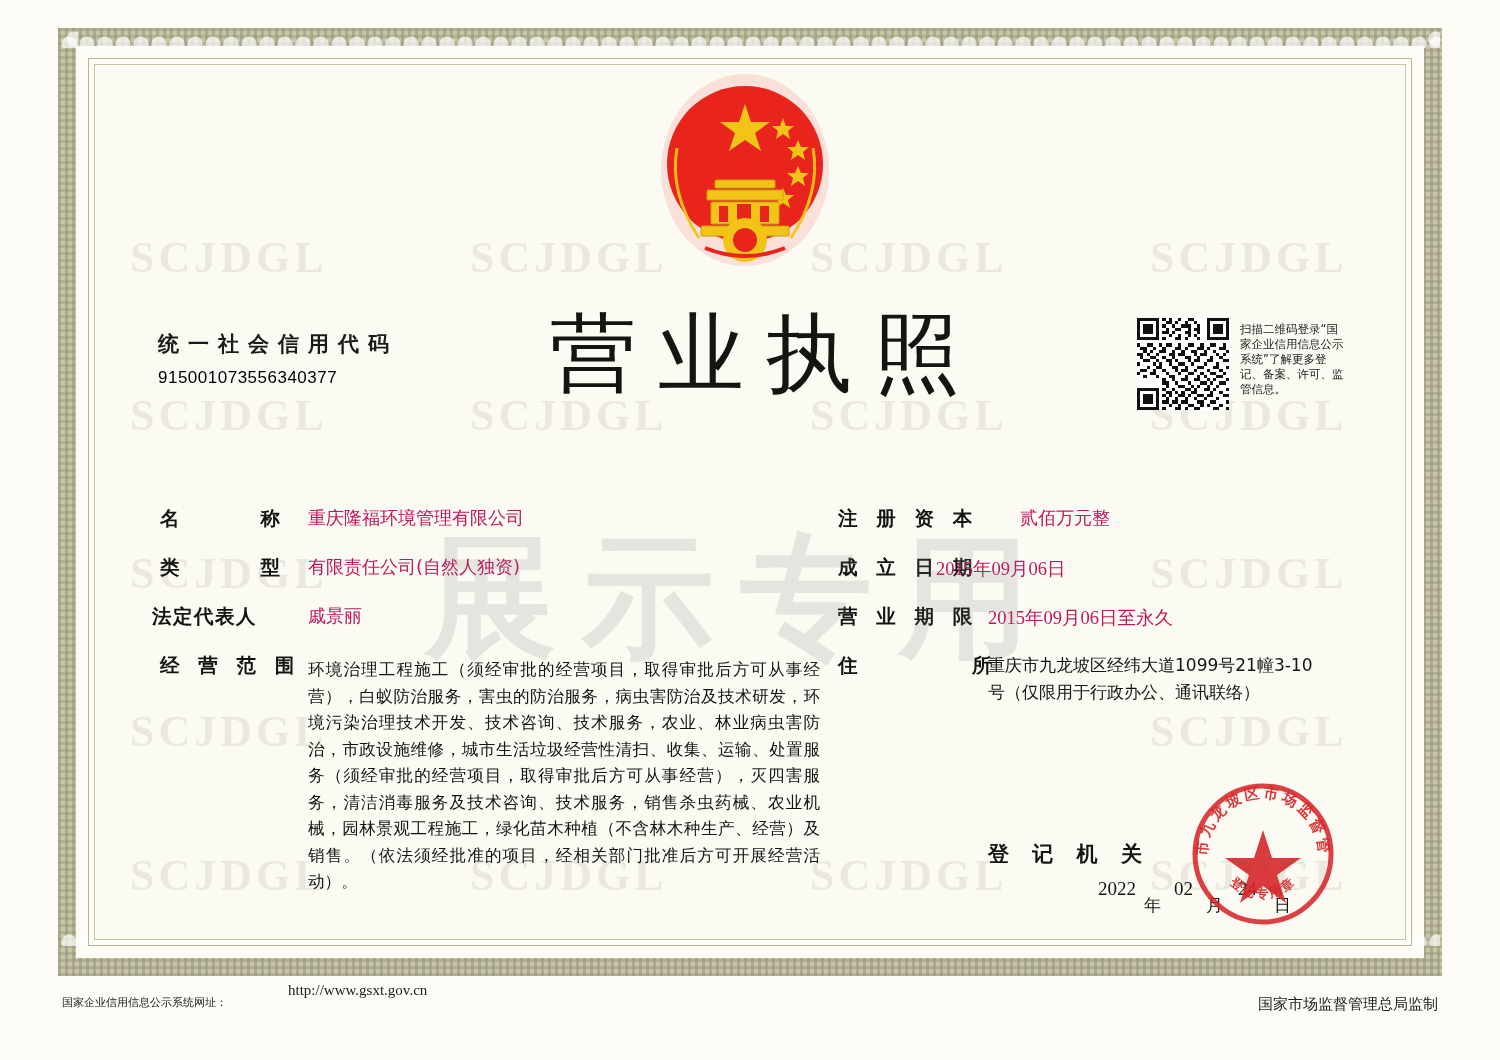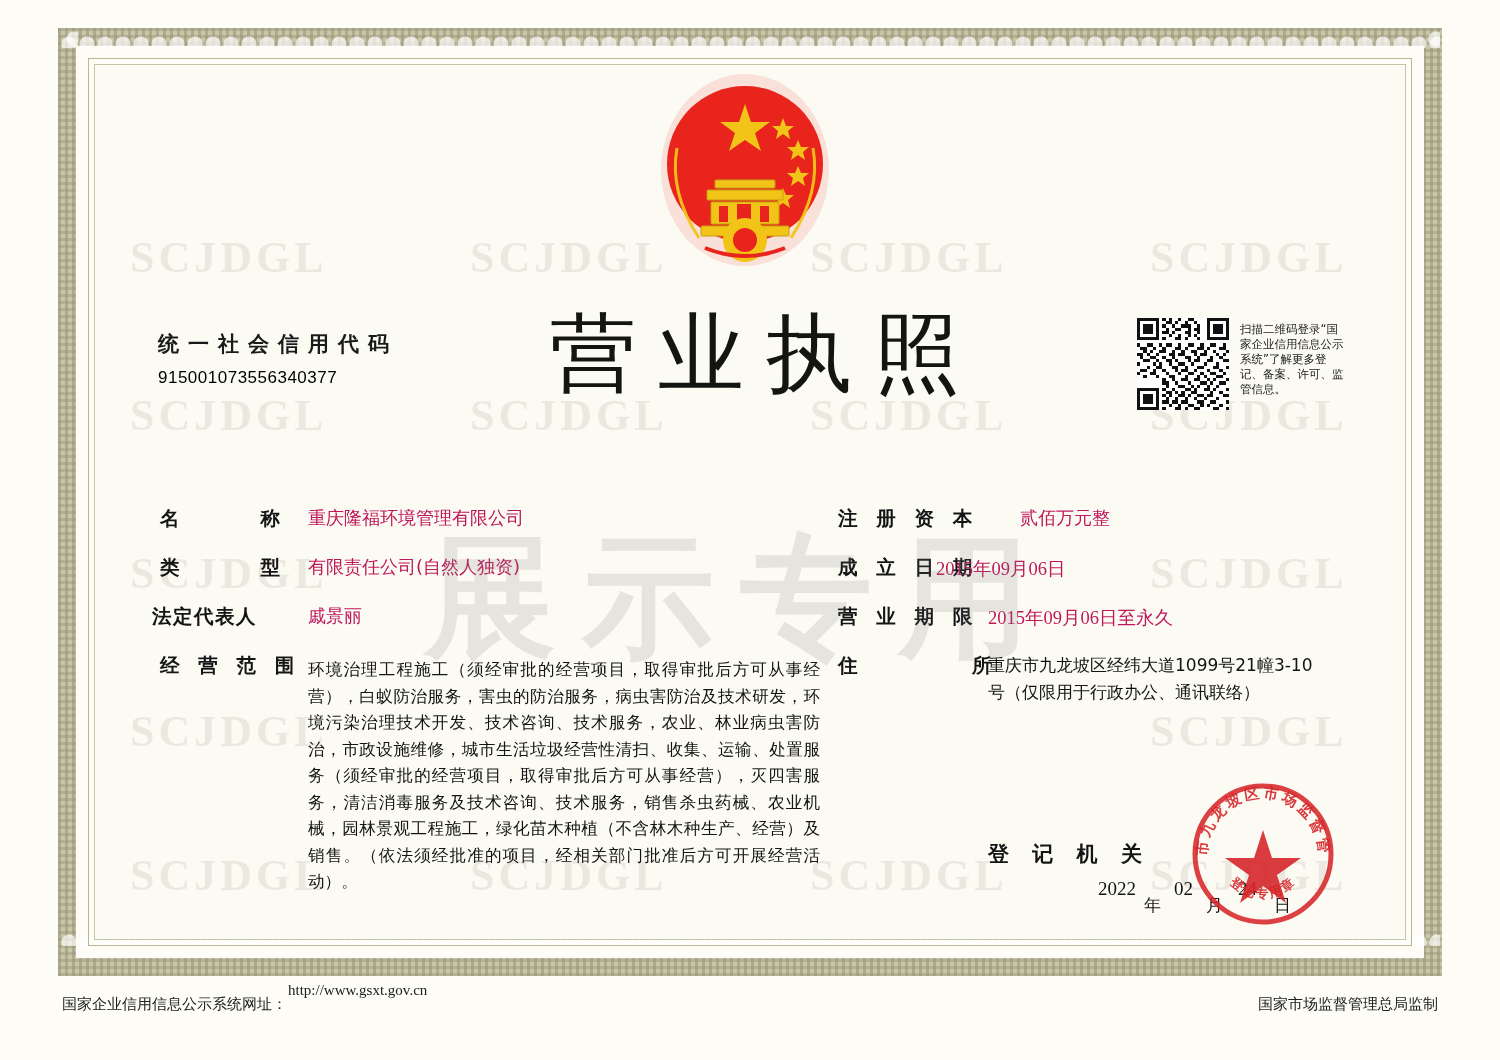--- a/index.html
+++ b/index.html
@@ -236,21 +236,21 @@
     position: absolute;
     left: 1187px; top: 778px;
     width: 152px; height: 152px;
   }
 
   
   .footer-left {
     position: absolute;
     left: 62px; top: 995px;
     font-family: "DejaVu Sans", "Liberation Sans", sans-serif;
-    font-size: 15px;
+    font-size: 11px;
     color: #202020;
   }
   .footer-url {
     position: absolute;
     left: 288px; top: 982px;
     font-family: "Liberation Serif", serif;
     font-size: 15px;
     color: #202020;
   }
   .footer-right {

